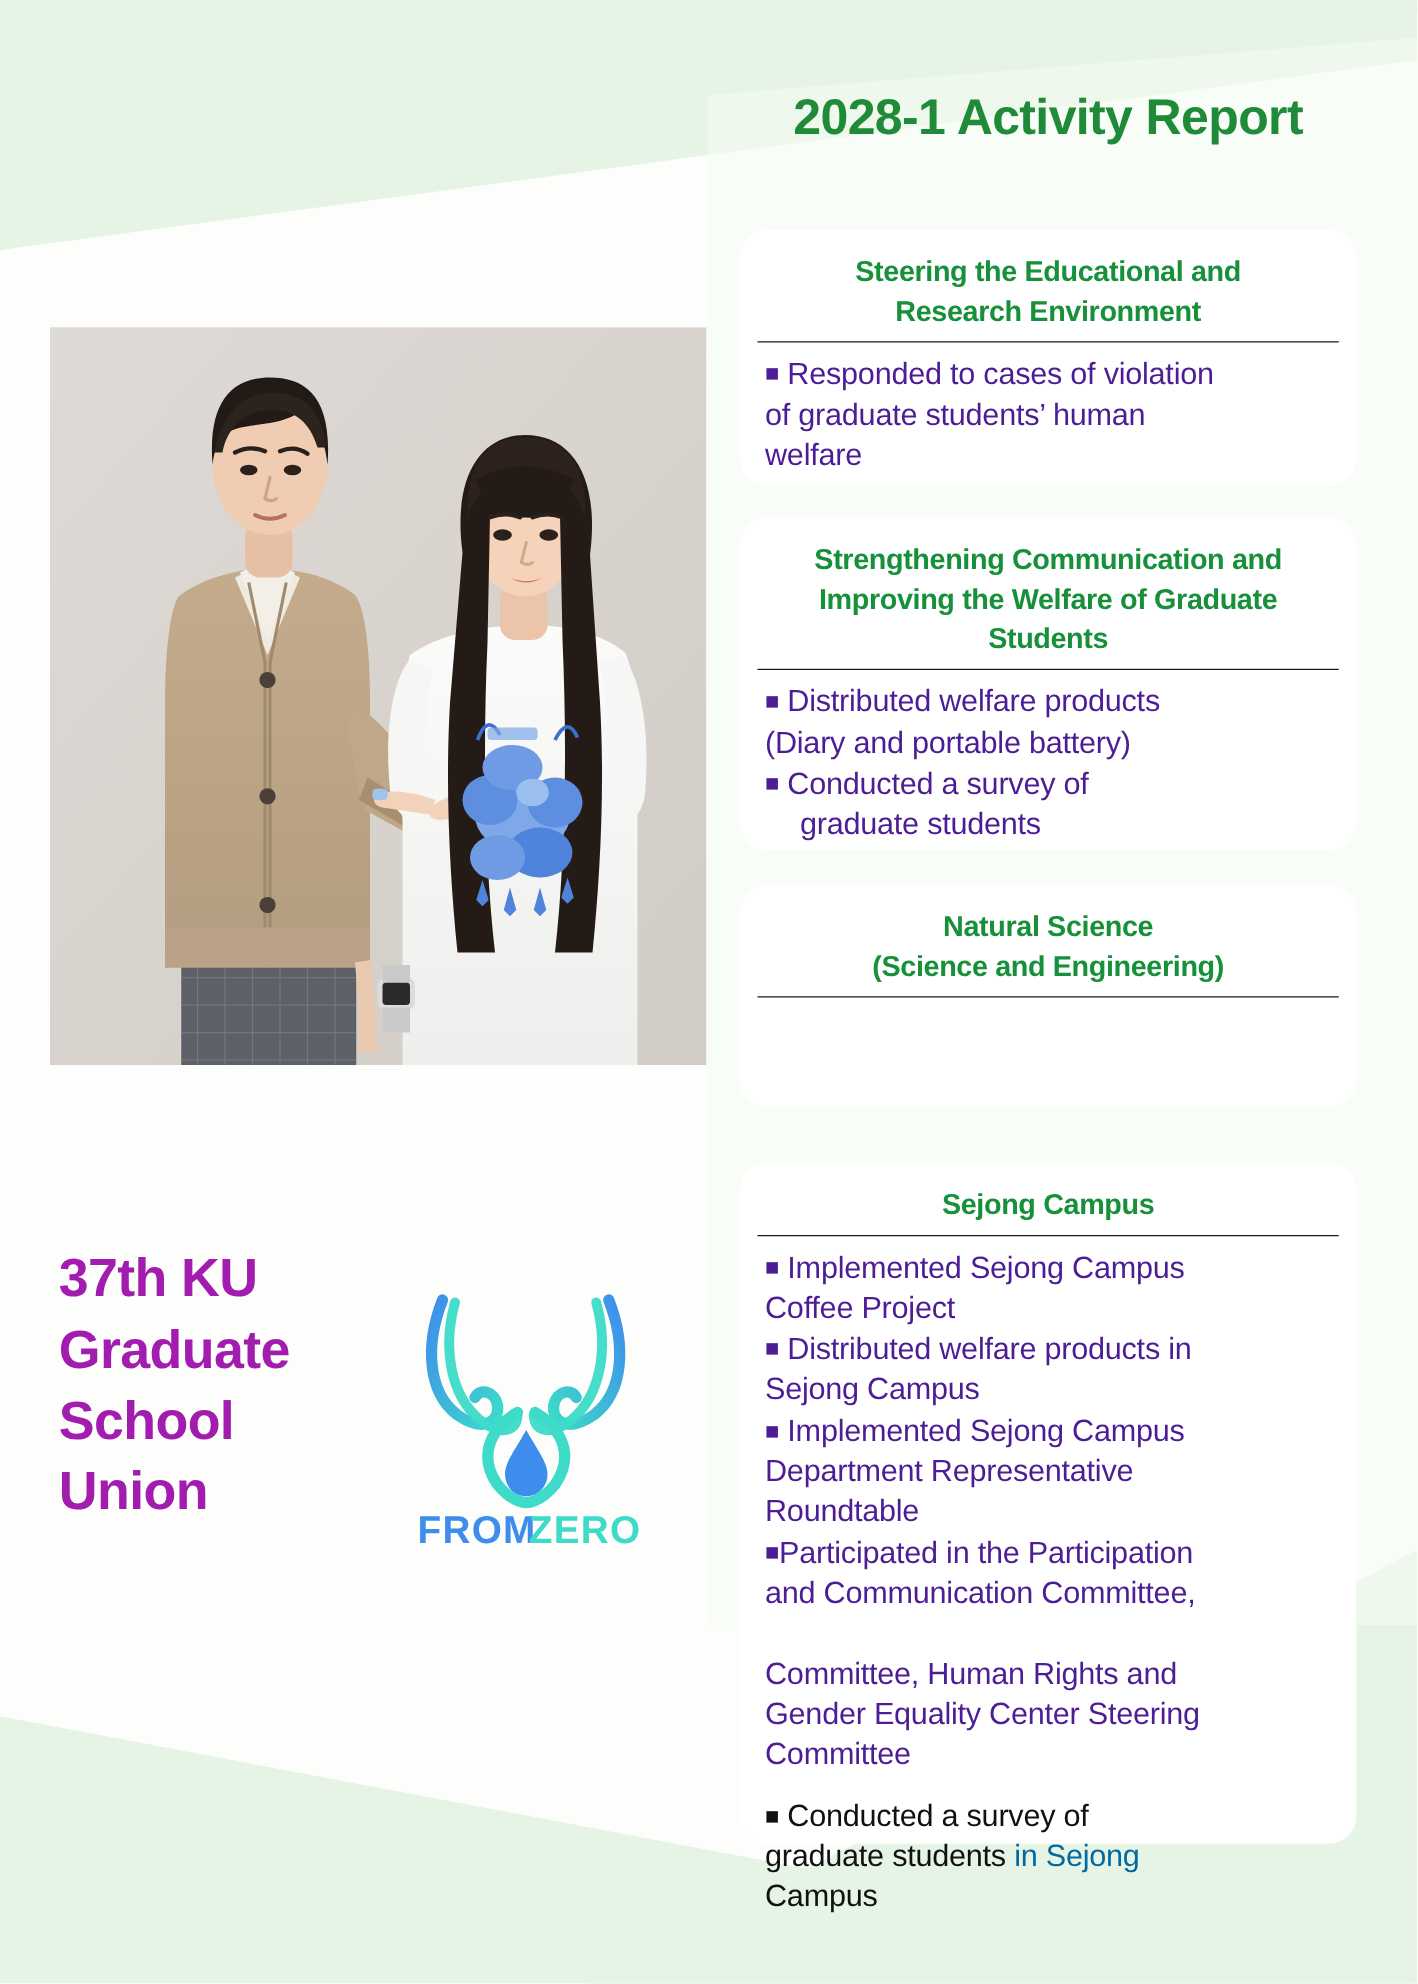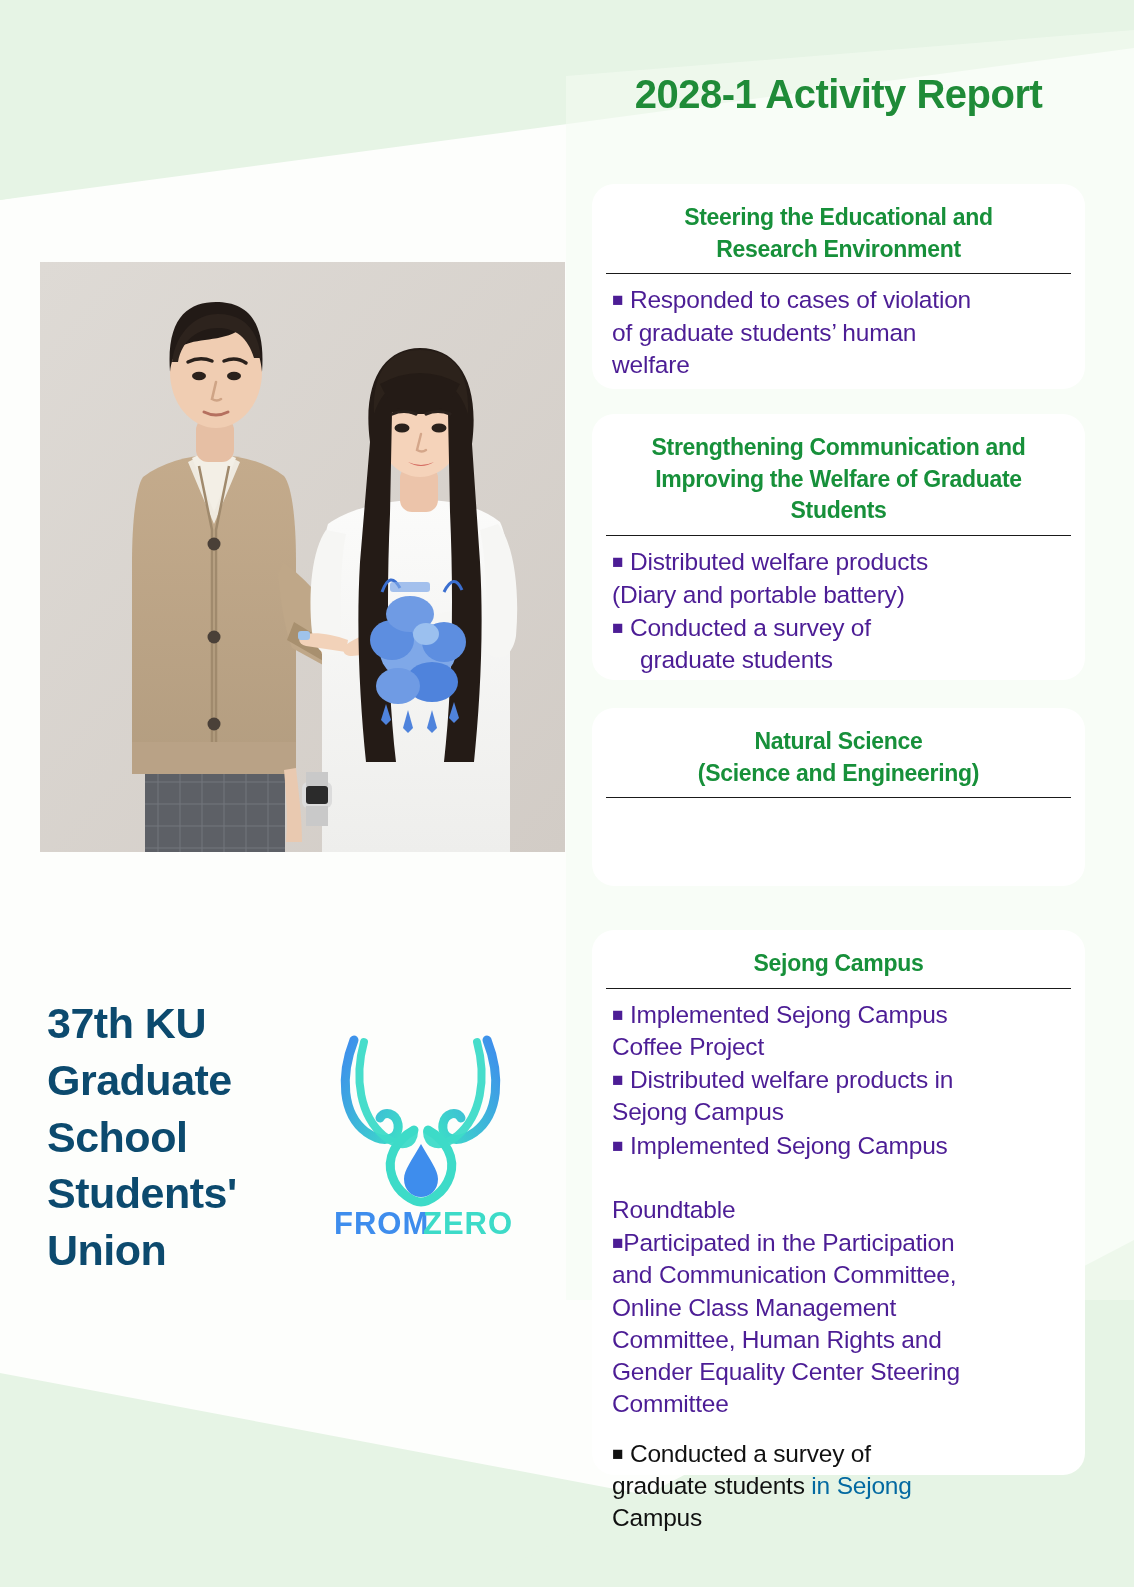--- a/index.html
+++ b/index.html
@@ -27,21 +27,21 @@
     background:#d8d2cd;
     overflow:hidden;
   }
   .photo-svg{display:block;width:525px;height:590px;}
 
   .brand-block{
     position:absolute;
     left:47px;top:995px;width:255px;
   }
   .brand-line{
-    color:#0c4a6e;
+    color:#a21caf;
     font-size:43px;
     font-weight:bold;
     line-height:1.32;
     letter-spacing:-0.5px;
     white-space:nowrap;
   }
 
   .logo-block{
     position:absolute;
     left:318px;top:1018px;width:205px;height:225px;
@@ -259,21 +259,20 @@
       <rect x="266" y="510" width="22" height="14" fill="#c9c9c9"></rect>
       <rect x="266" y="544" width="22" height="20" fill="#c9c9c9"></rect>
       <path d="M244 508 C 246 530, 248 556, 246 580 L262 580 C 262 552, 258 526, 256 506 Z" fill="#e9c9b0"></path>
     </svg>
   </div>
 
   <div class="brand-block">
     <div class="brand-line">37th KU</div>
     <div class="brand-line">Graduate</div>
     <div class="brand-line">School</div>
-    <div class="brand-line">Students'</div>
     <div class="brand-line">Union</div>
   </div>
 
   <div class="logo-block">
     <svg class="logo-svg" viewBox="0 0 205 225" xmlns="http://www.w3.org/2000/svg">
       <defs>
         <linearGradient id="hornL" x1="0" y1="0" x2="1" y2="1">
           <stop offset="0%" stop-color="#3e8ded"></stop>
           <stop offset="100%" stop-color="#3ddbc8"></stop>
         </linearGradient>
@@ -357,27 +356,27 @@
         <span>Coffee Project</span>
       </div>
       <div class="bullet-item">
         <span class="sq">■</span>
         <span>Distributed welfare products in</span><br>
         <span>Sejong Campus</span>
       </div>
       <div class="bullet-item">
         <span class="sq">■</span>
         <span>Implemented Sejong Campus</span><br>
-        <br>
+        <span>Department Representative</span><br>
         <span>Roundtable</span>
       </div>
       <div class="bullet-item">
         <span class="sq">■</span><span>Participated in the Participation</span><br>
         <span>and Communication Committee,</span><br>
-        <span>Online Class Management</span><br>
+        <br>
         <span>Committee, Human Rights and</span><br>
         <span>Gender Equality Center Steering</span><br>
         <span>Committee</span>
       </div>
     </div>
   </section>
 
   <div class="sejong-tail">
     <div class="bullet-item">
       <span class="sq">■</span>

